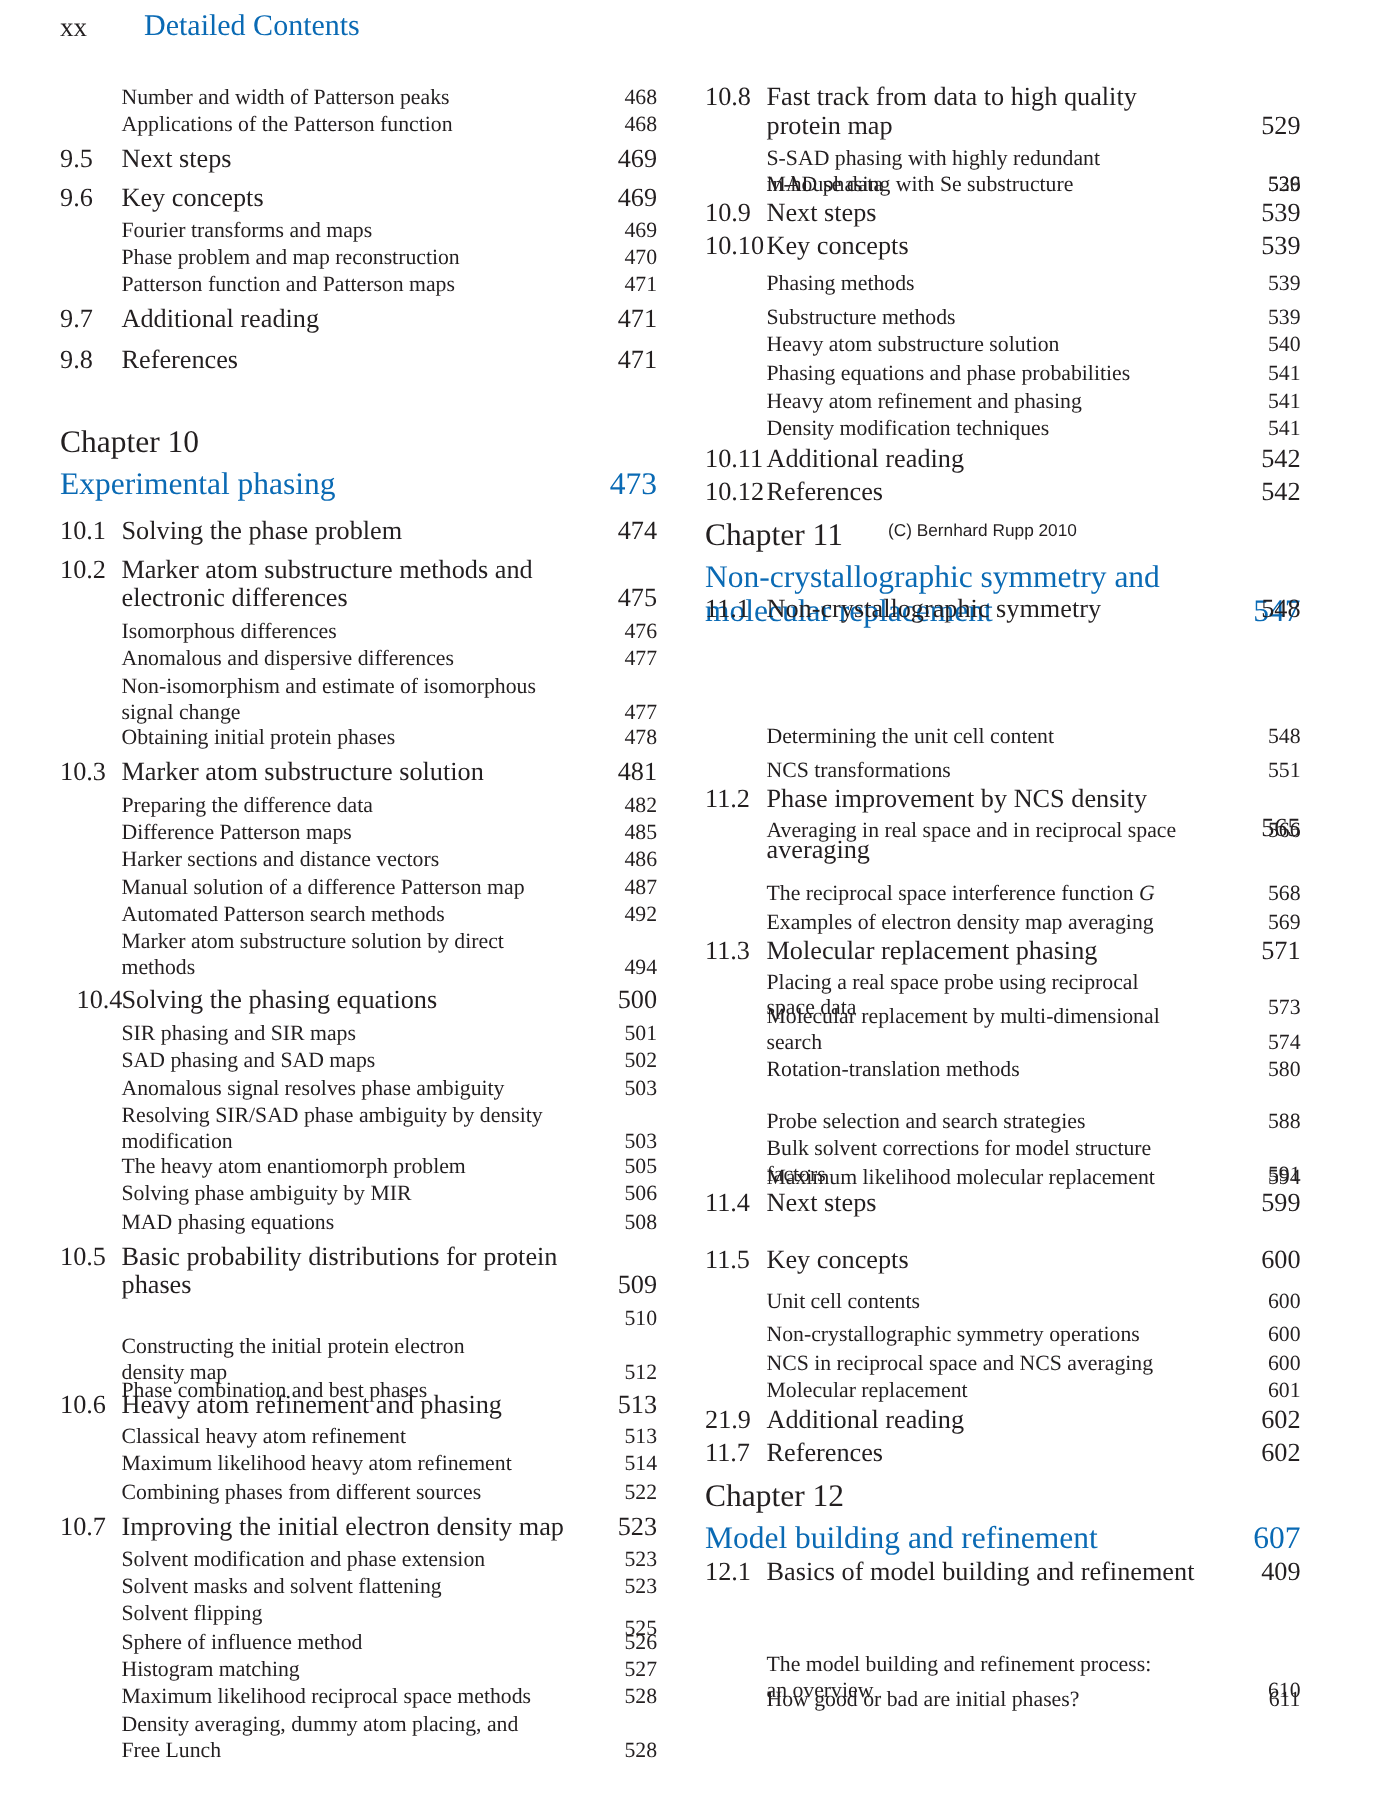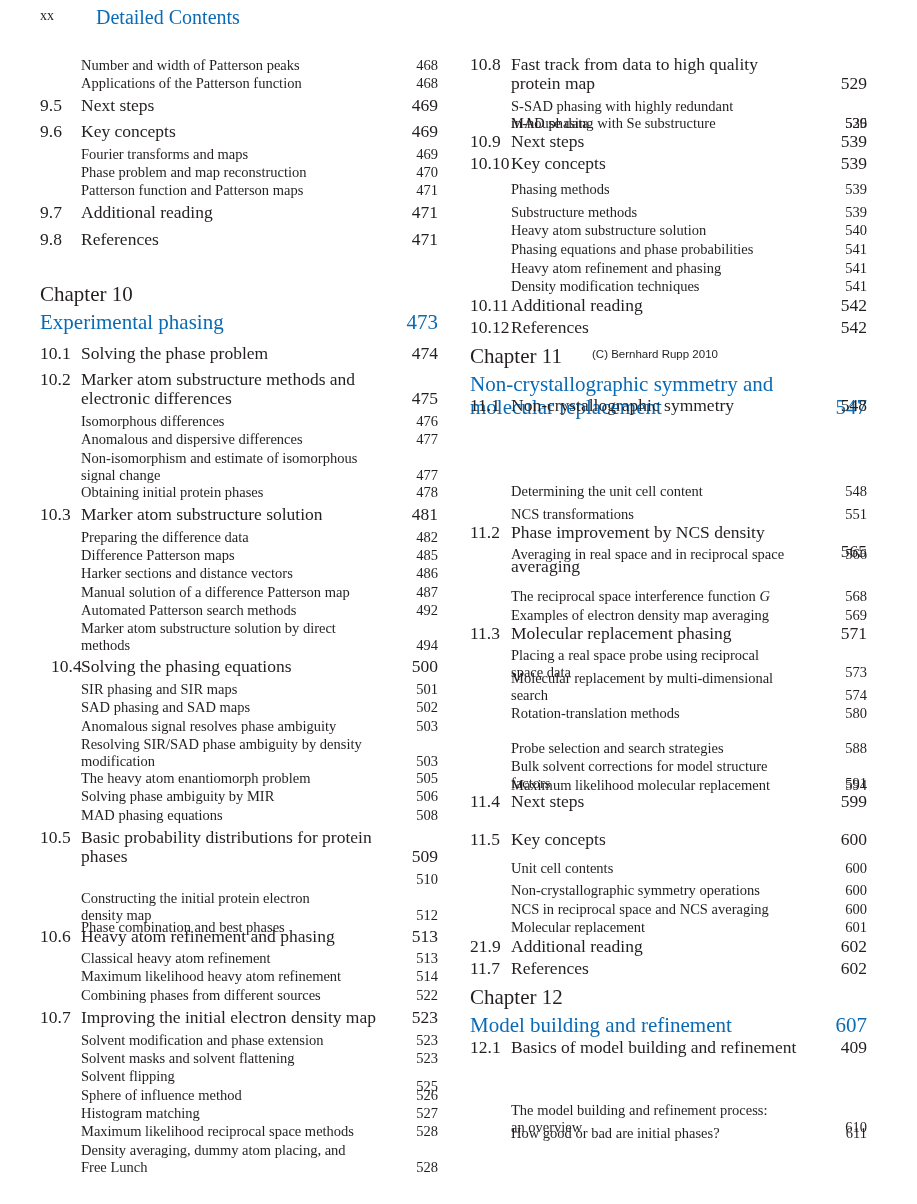--- a/index.html
+++ b/index.html
@@ -1,17 +1,17 @@
 <!DOCTYPE html>
 <html><head>
 <meta charset="utf-8">
 <style>
   html,body{margin:0;padding:0;background:#fff;}
   body{width:917px;height:1204px;position:relative;overflow:hidden;font-family:"Liberation Serif","DejaVu Serif",serif;color:#231f20;}
-  .hdr-num{position:absolute;left:40px;top:8px;font-size:14px;}
+  .hdr-num{position:absolute;left:40px;top:8px;font-size:18px;}
   .hdr-title{position:absolute;left:96px;top:6px;font-size:20px;color:#0a6ab4;}
   .col{position:absolute;top:0;}
   .col-left{left:40px;width:398px;}
   .col-right{left:470px;width:397px;}
   .row{position:absolute;left:0;right:0;}
   .num{position:absolute;left:0;}
   .txt{position:absolute;}
   .pg{position:absolute;right:0;text-align:right;}
   .sec{font-size:17.5px;line-height:19px;}
   .sec .txt{left:41px;}

